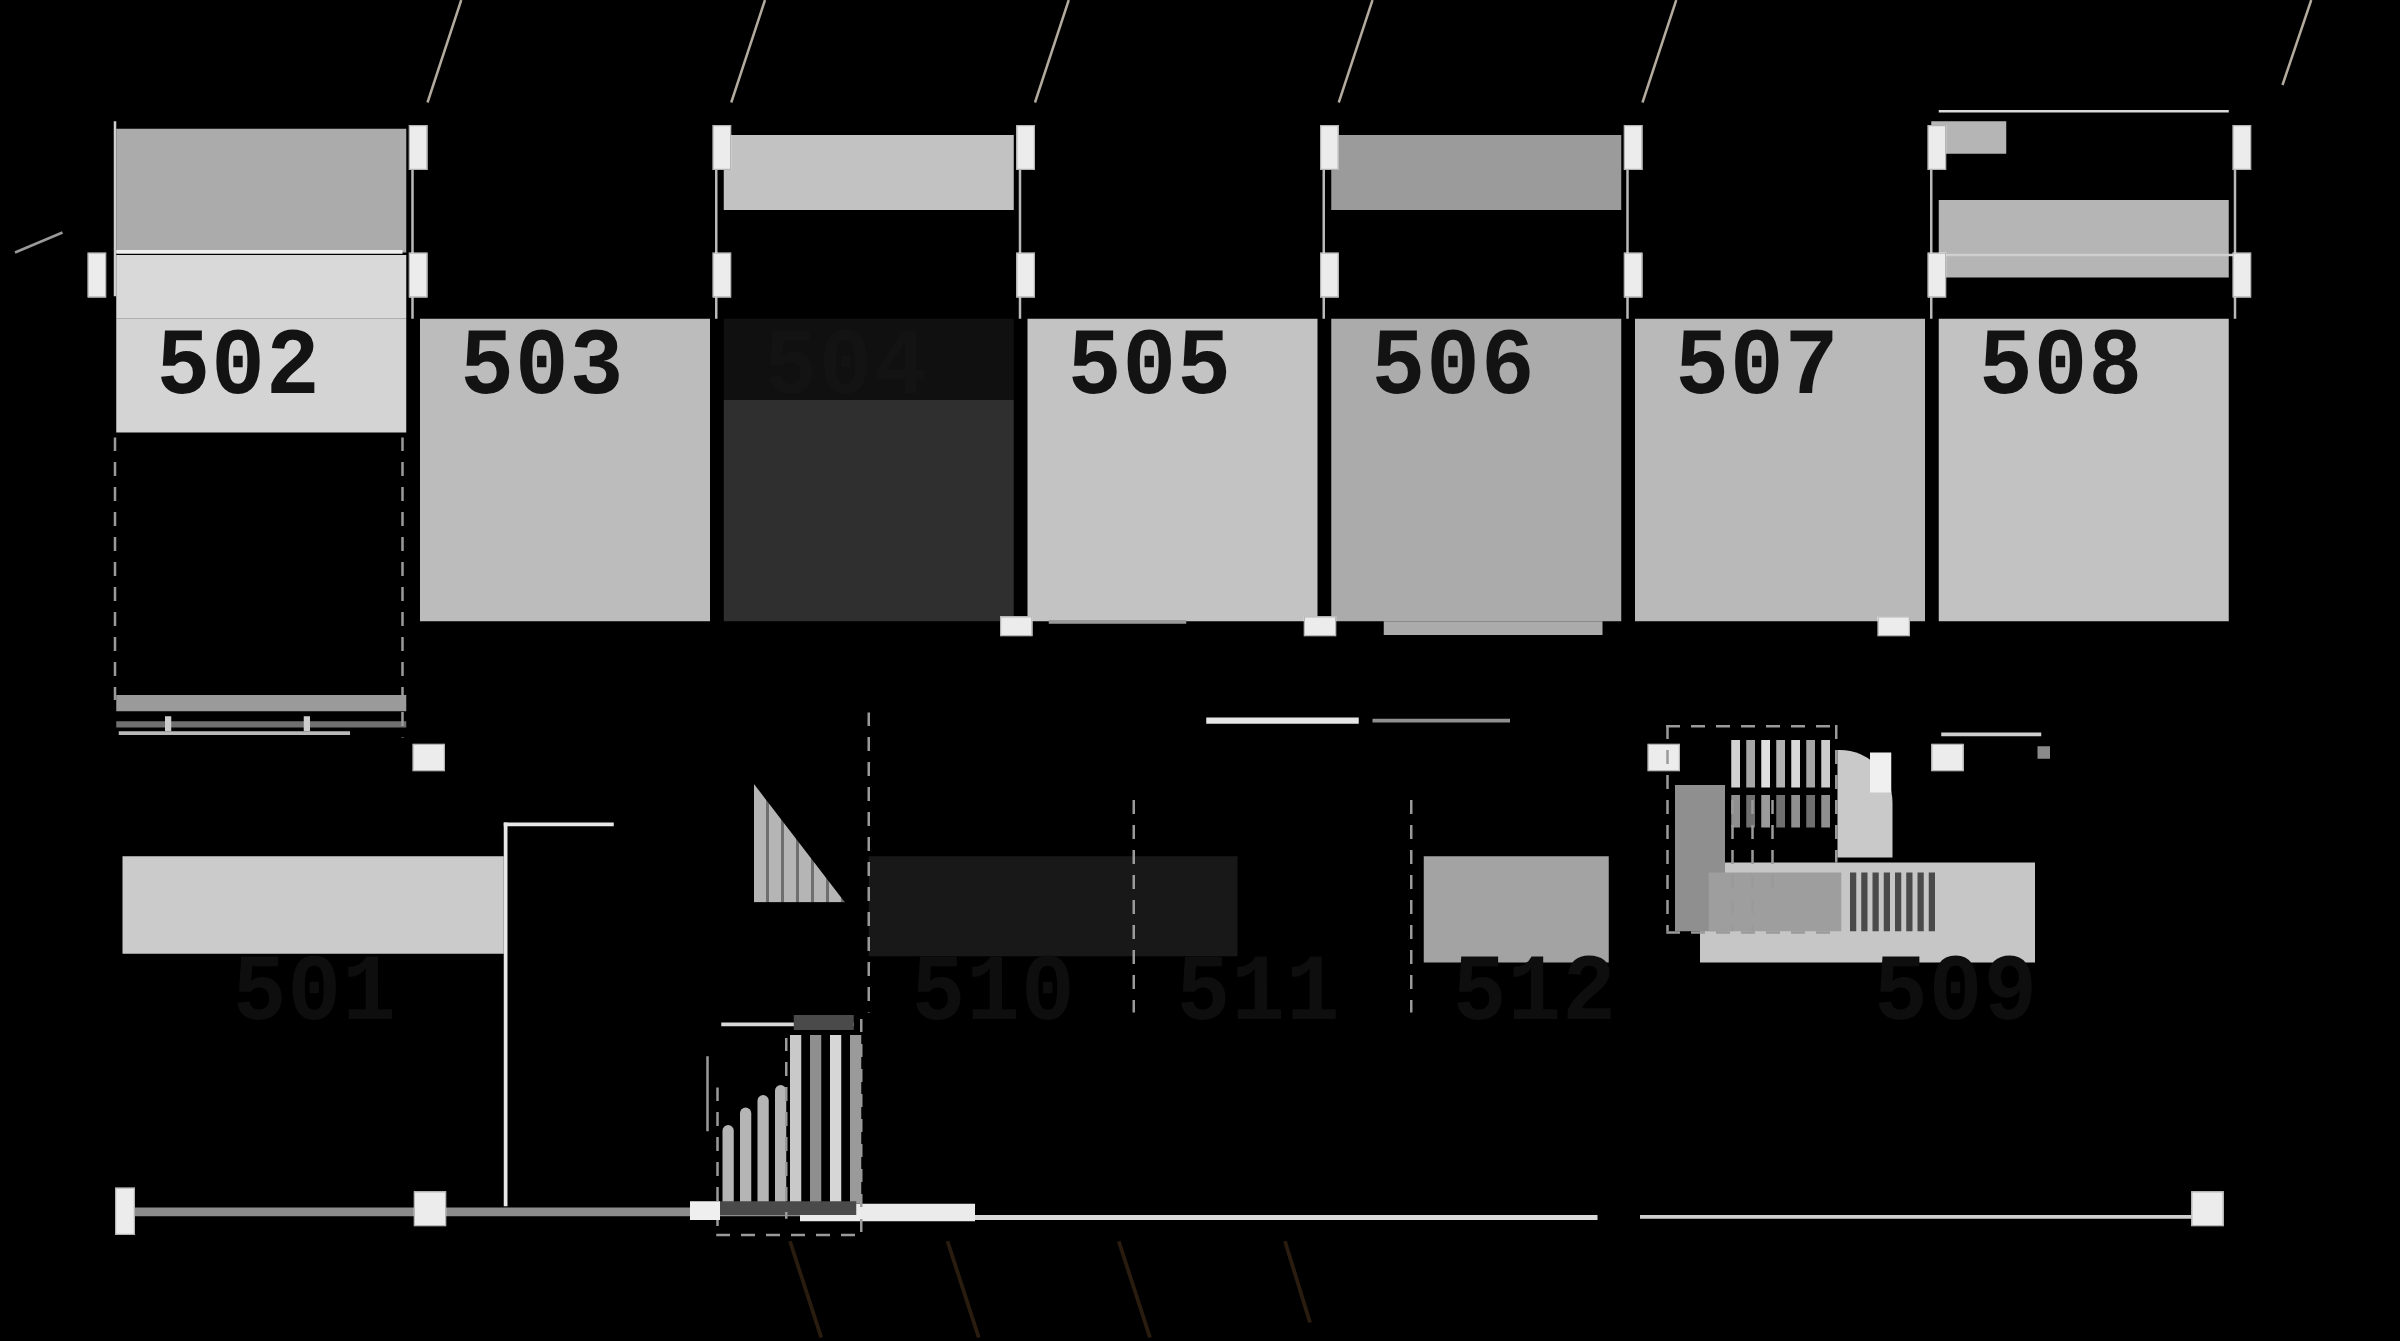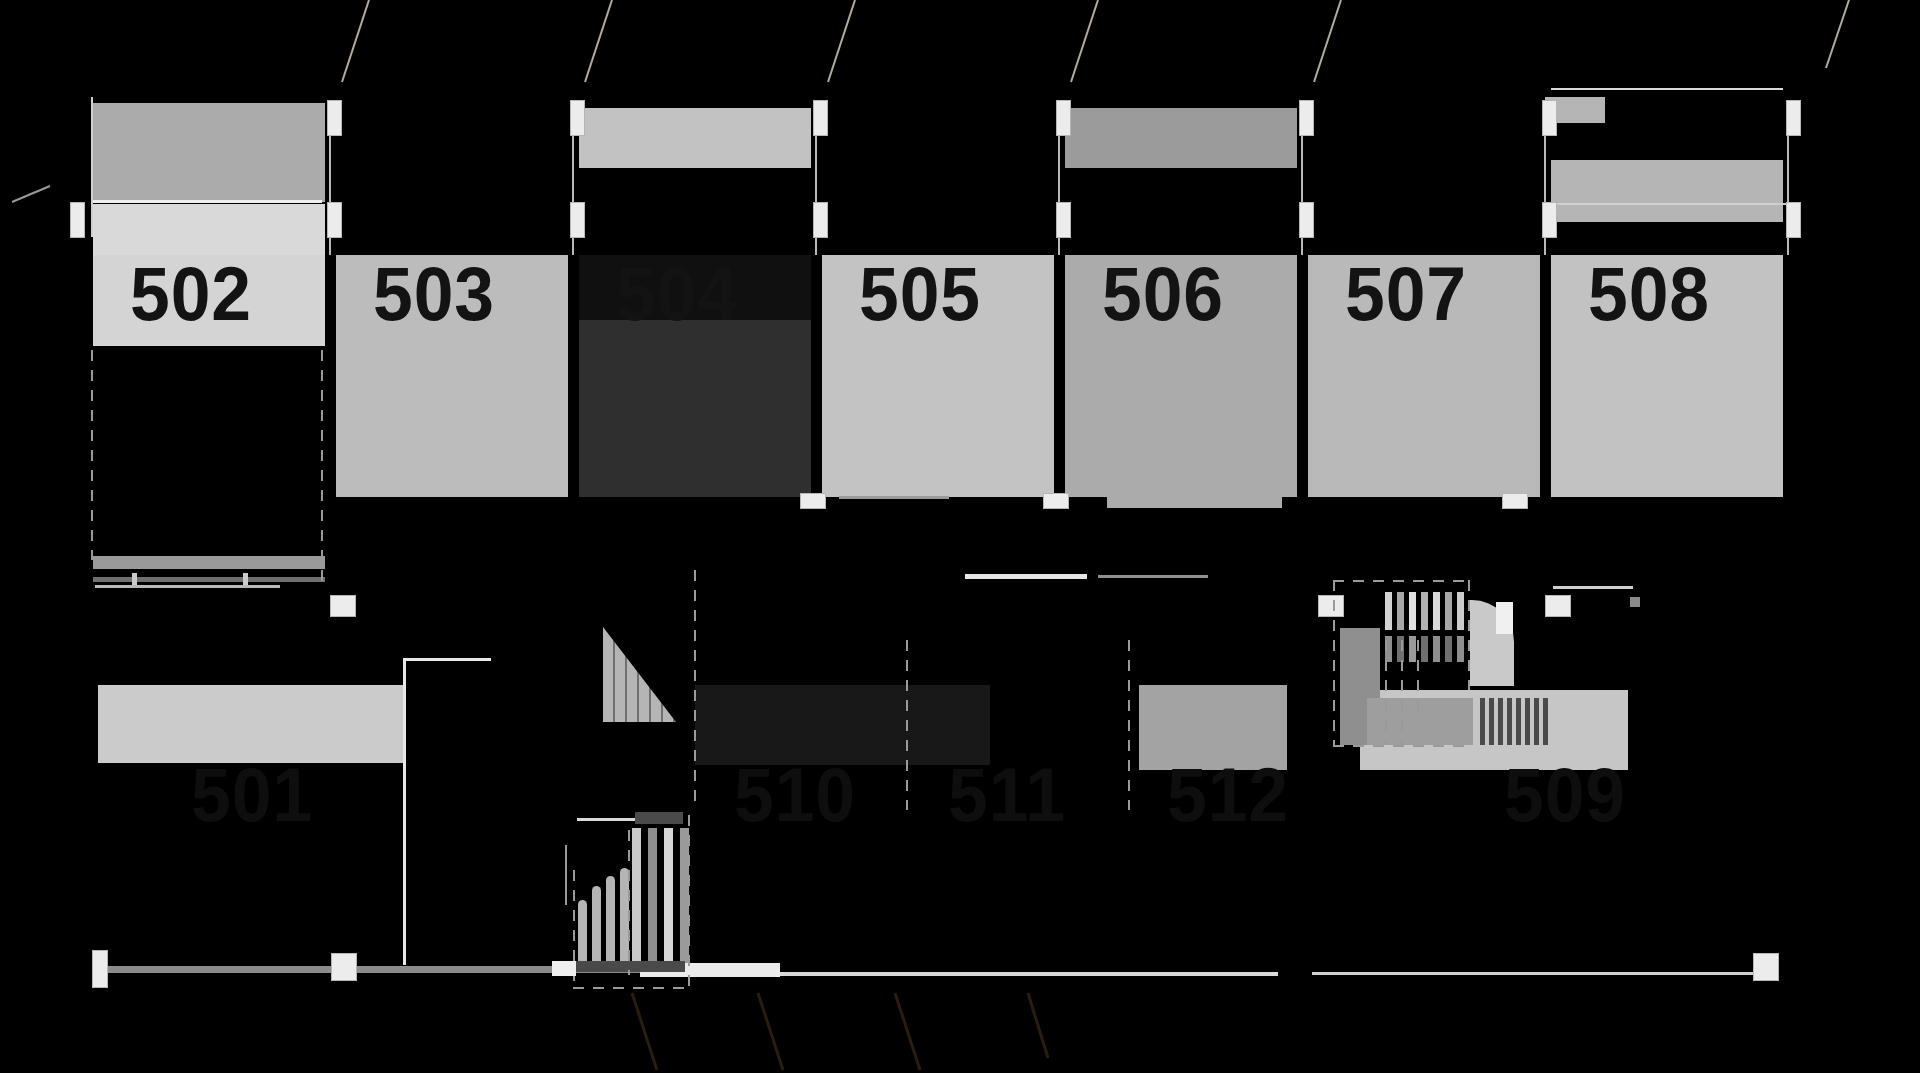--- a/index.html
+++ b/index.html
@@ -1,17 +1,17 @@
 <!DOCTYPE html>
 <html><head>
 <meta charset="utf-8">
 <style>
   html,body{margin:0;padding:0;background:#000;}
   #canvas{position:relative;width:1920px;height:1073px;background:#000;overflow:hidden;
-          font-family:Liberation Sans, sans-serif;}
+          font-family:Liberation Mono, monospace;}
   .abs{position:absolute;}
   .num{position:absolute;font-weight:700;font-size:76px;line-height:1;
        letter-spacing:1px;transform:scaleX(.94);transform-origin:center top;
        text-align:center;width:260px;margin-left:-130px;white-space:nowrap;}
   .dashV{position:absolute;width:2px;
          background:repeating-linear-gradient(180deg,#9a9a9a 0 11px,transparent 11px 20px);}
   .dashH{position:absolute;height:2px;
          background:repeating-linear-gradient(90deg,#9a9a9a 0 11px,transparent 11px 20px);}
   .marker{position:absolute;background:#ececec;box-shadow:inset 0 0 0 1px #b5b5b5;}
   .tri{position:absolute;clip-path:polygon(0 0,100% 100%,0 100%);

